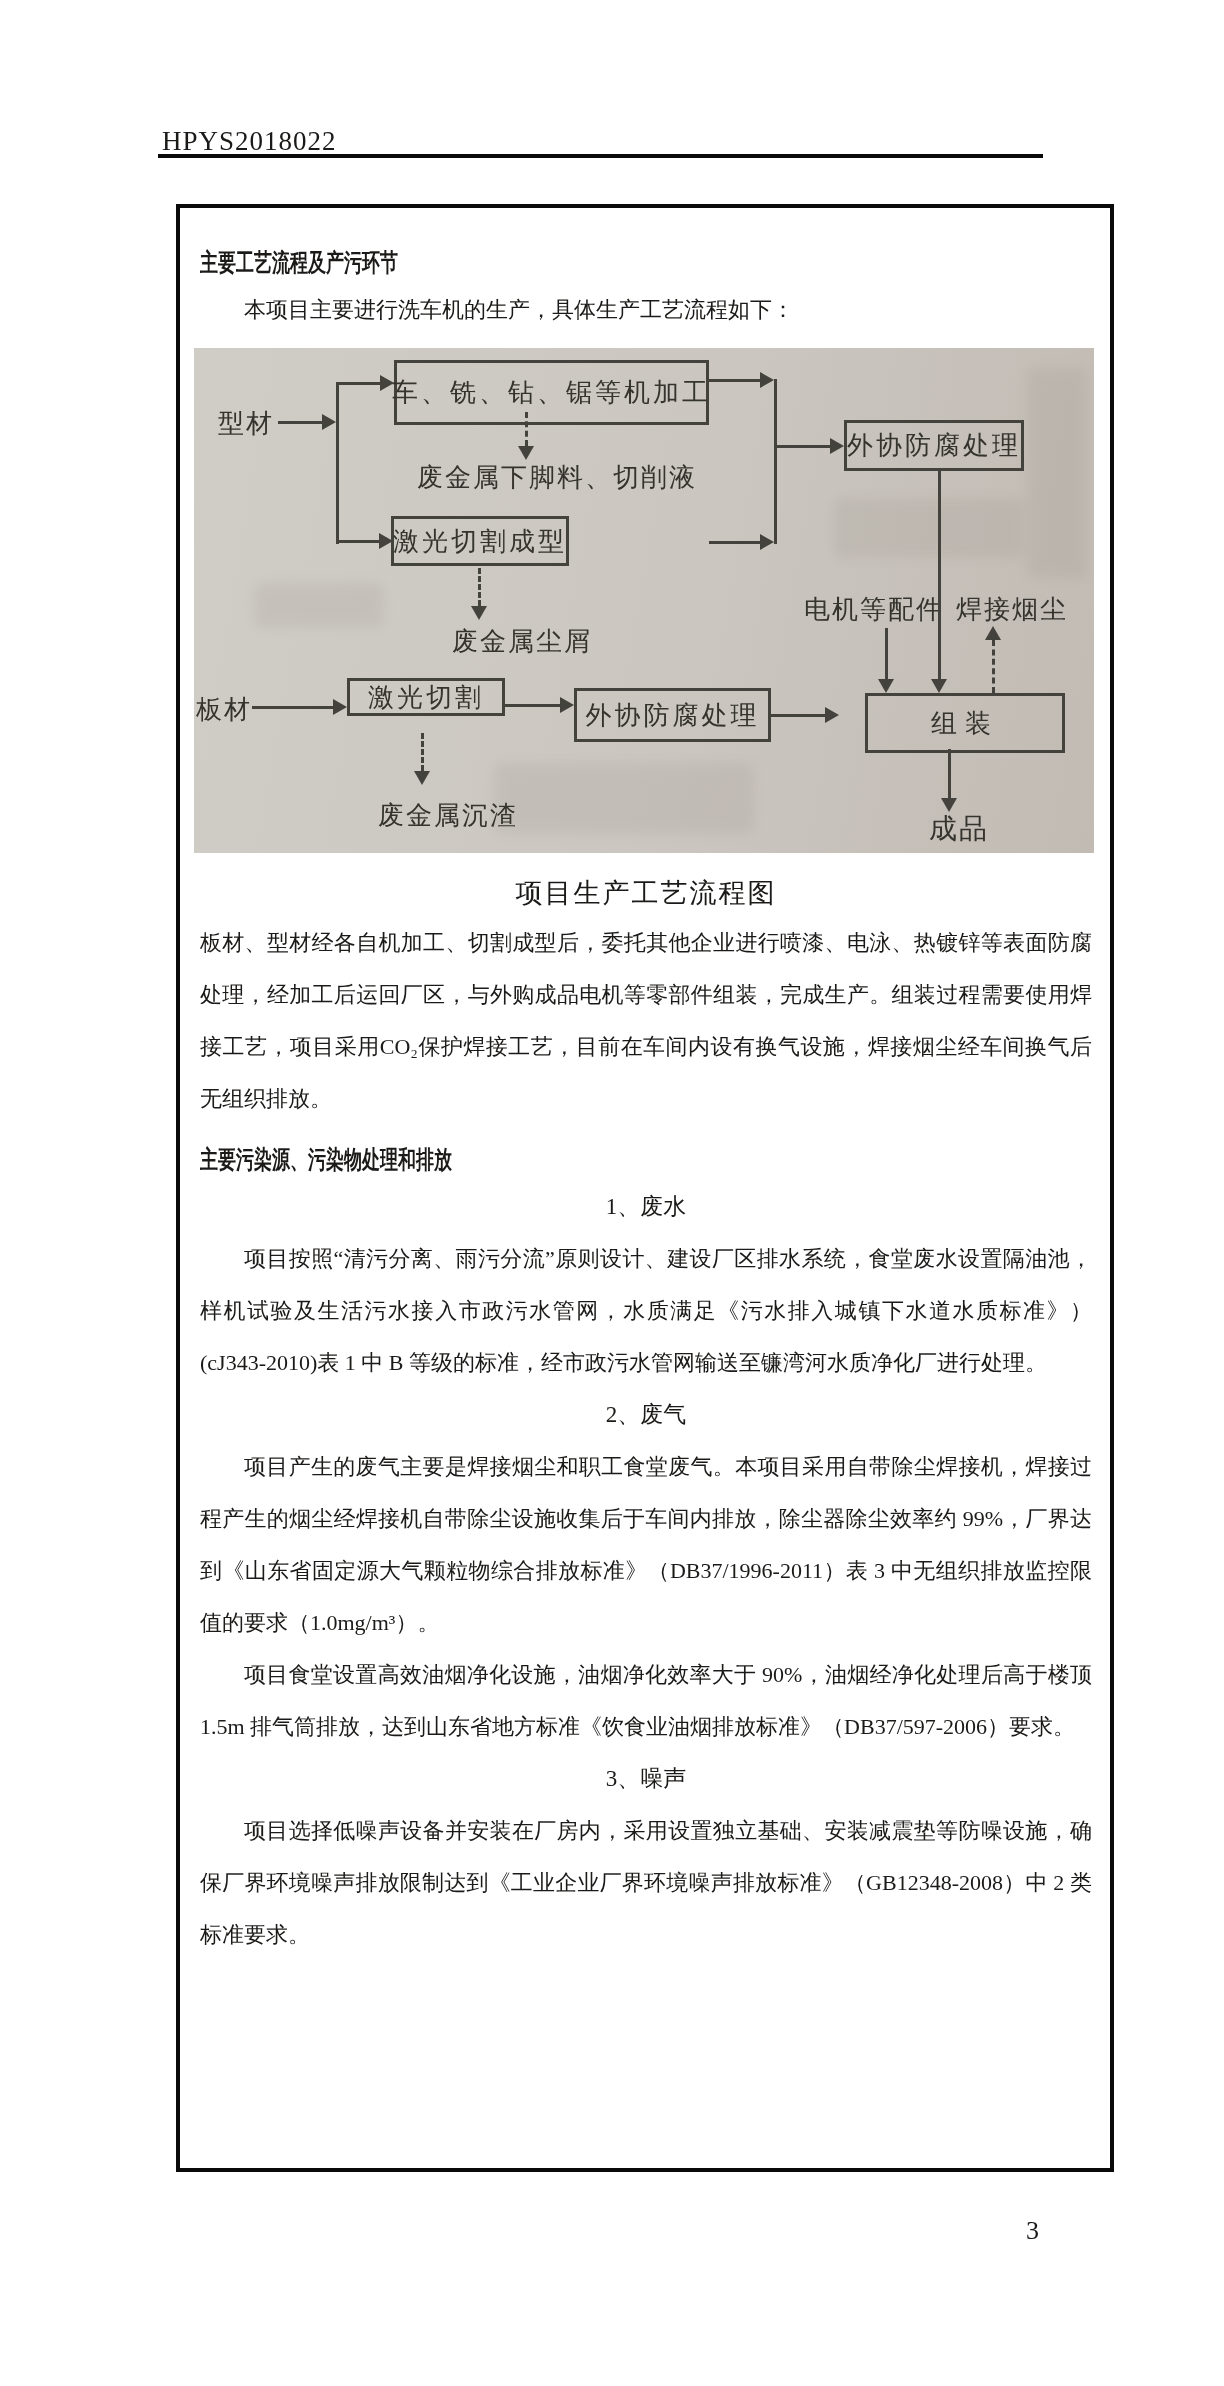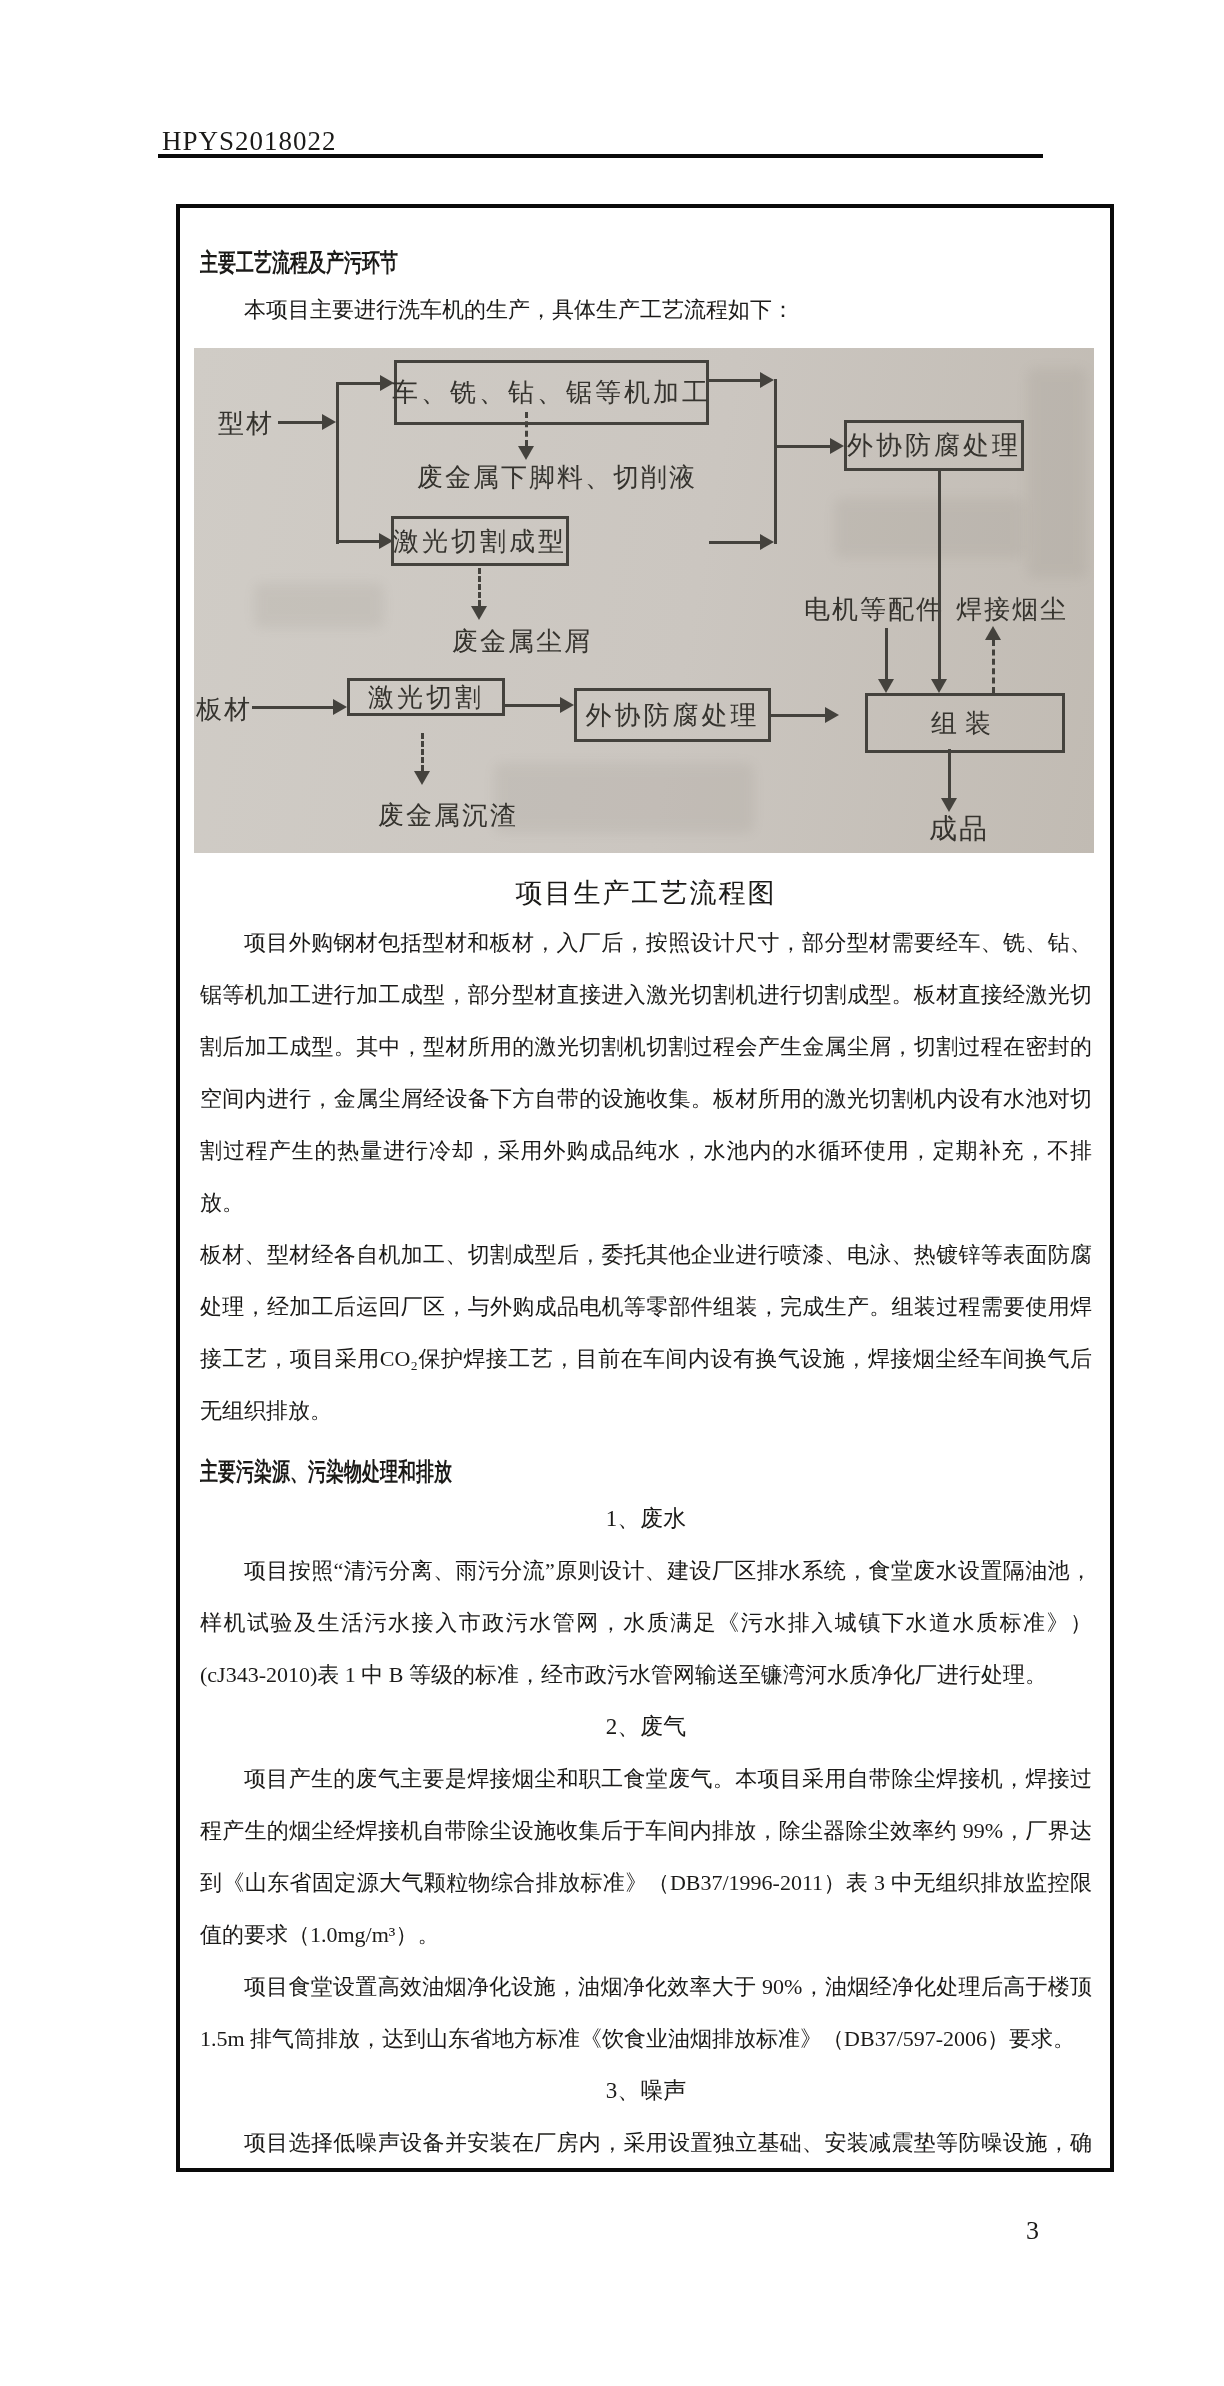--- a/index.html
+++ b/index.html
@@ -123,21 +123,20 @@
     <div class="fl-dv" style="left:284px;top:220px;height:38px;"></div>
     <div class="arr arr-d" style="left:277px;top:258px;"></div>
     <div class="fl-dv" style="left:227px;top:385px;height:38px;"></div>
     <div class="arr arr-d" style="left:220px;top:423px;"></div>
     <div class="fl-dv" style="left:798px;top:292px;height:53px;"></div>
     <div class="arr arr-u" style="left:791px;top:278px;"></div>
   </div>
 
   <div class="caption">项目生产工艺流程图</div>
 
-  <p class="indent">项目外购钢材包括型材和板材，入厂后，按照设计尺寸，部分型材需要经车、铣、钻、锯等机加工进行加工成型，部分型材直接进入激光切割机进行切割成型。板材直接经激光切割后加工成型。其中，型材所用的激光切割机切割过程会产生金属尘屑，切割过程在密封的空间内进行，金属尘屑经设备下方自带的设施收集。板材所用的激光切割机内设有水池对切割过程产生的热量进行冷却，采用外购成品纯水，水池内的水循环使用，定期补充，不排放。</p>
   <p>板材、型材经各自机加工、切割成型后，委托其他企业进行喷漆、电泳、热镀锌等表面防腐处理，经加工后运回厂区，与外购成品电机等零部件组装，完成生产。组装过程需要使用焊接工艺，项目采用CO₂保护焊接工艺，目前在车间内设有换气设施，焊接烟尘经车间换气后无组织排放。</p>
 
   <h2 class="sec-title t2">主要污染源、污染物处理和排放</h2>
 
   <p class="subhead">1、废水</p>
   <p class="indent">项目按照“清污分离、雨污分流”原则设计、建设厂区排水系统，食堂废水设置隔油池，样机试验及生活污水接入市政污水管网，水质满足《污水排入城镇下水道水质标准》）(cJ343-2010)表 1 中 B 等级的标准，经市政污水管网输送至镰湾河水质净化厂进行处理。</p>
 
   <p class="subhead">2、废气</p>
   <p class="indent">项目产生的废气主要是焊接烟尘和职工食堂废气。本项目采用自带除尘焊接机，焊接过程产生的烟尘经焊接机自带除尘设施收集后于车间内排放，除尘器除尘效率约 99%，厂界达到《山东省固定源大气颗粒物综合排放标准》（DB37/1996-2011）表 3 中无组织排放监控限值的要求（1.0mg/m³）。</p>
   <p class="indent">项目食堂设置高效油烟净化设施，油烟净化效率大于 90%，油烟经净化处理后高于楼顶 1.5m 排气筒排放，达到山东省地方标准《饮食业油烟排放标准》（DB37/597-2006）要求。</p>

